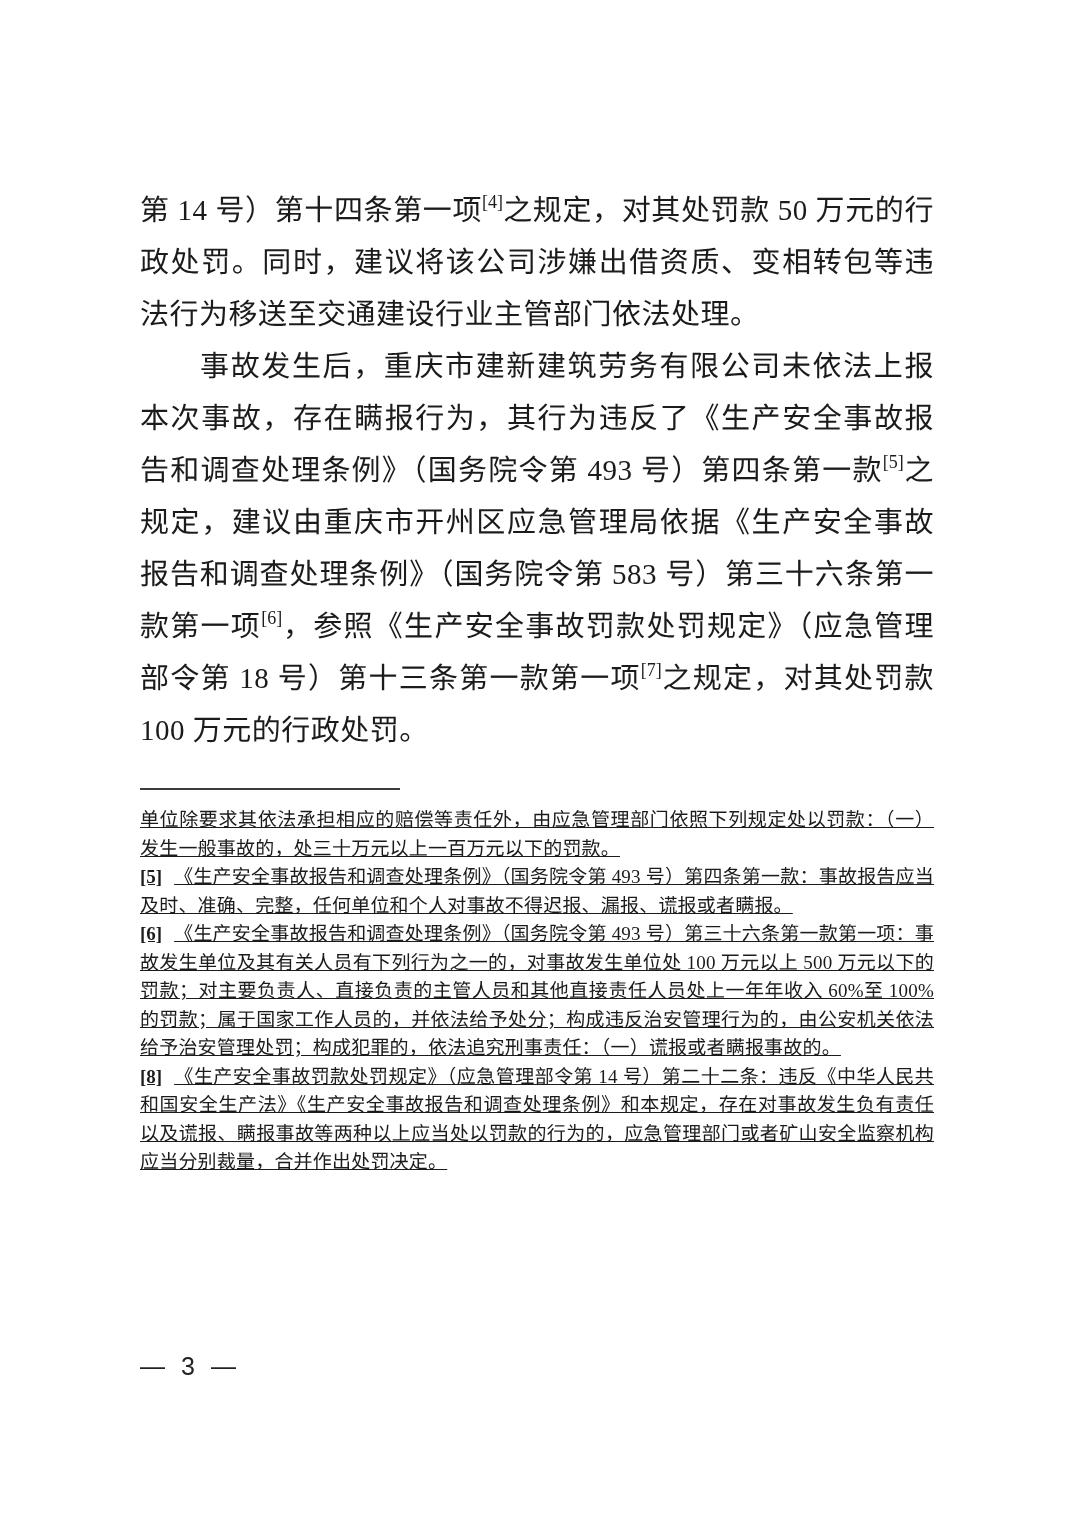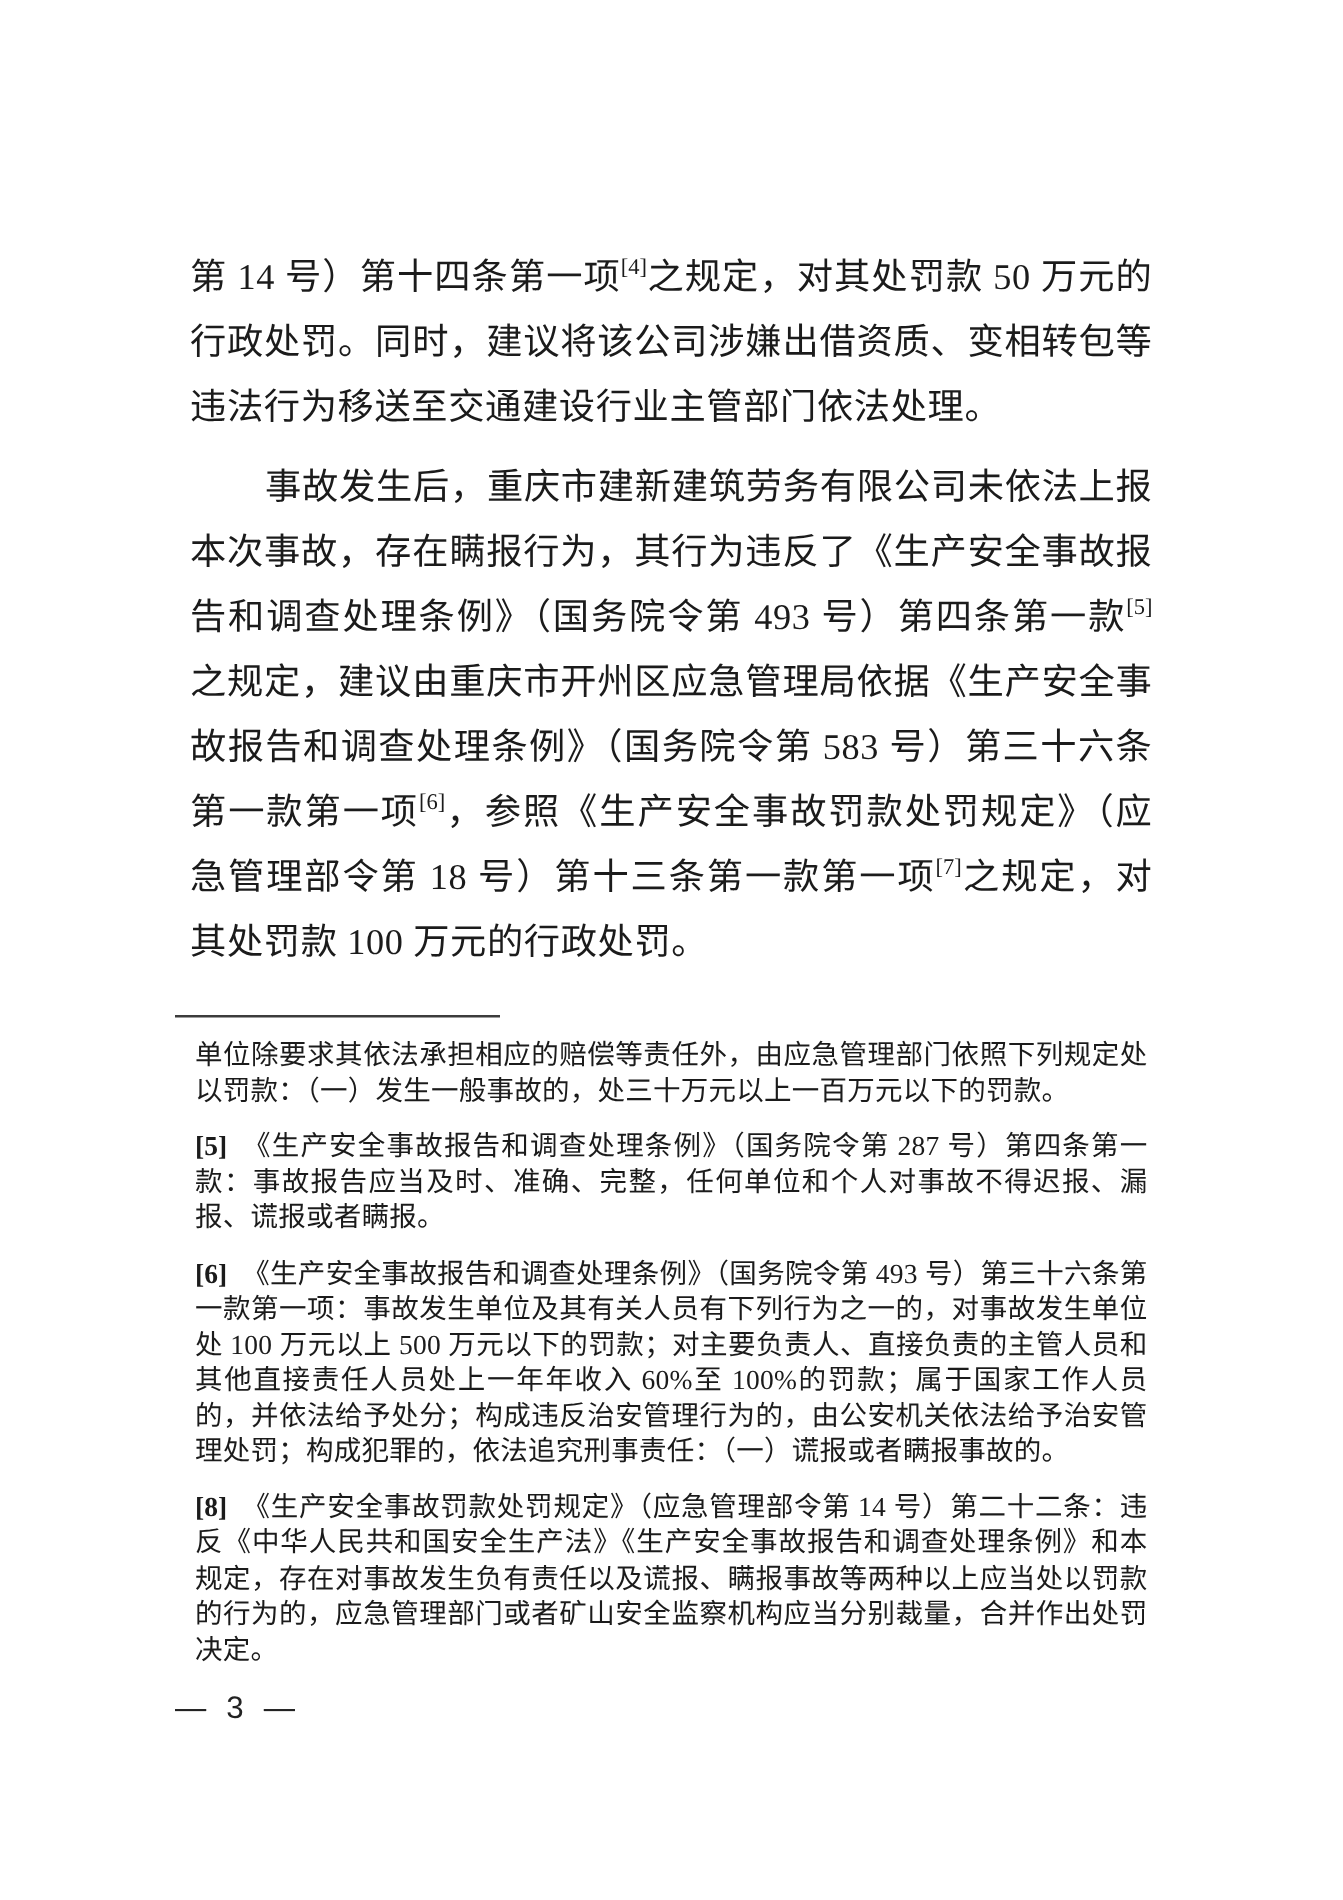--- a/index.html
+++ b/index.html
@@ -16,21 +16,21 @@
     font-family: "Liberation Serif", "DejaVu Serif", serif;
     overflow: hidden;
   }
   .content {
     position: absolute;
     left: 140px;
     top: 184px;
     width: 794px;
   }
   .body-text p {
-    margin: 12px;
+    margin: 0;
     font-size: 29px;
     line-height: 52px;
     text-align: justify;
     letter-spacing: 0.5px;
   }
   .body-text p.indent {
     text-indent: 60px;
   }
   sup.fn-ref {
     font-size: 18px;
@@ -38,25 +38,26 @@
     vertical-align: 12px;
     letter-spacing: 0;
   }
   .fn-divider {
     width: 260px;
     border: none;
     border-top: 2px solid #3c3c3c;
     margin: 32px 0 16px 0;
   }
   .footnotes p {
-    margin: 16px;
-    font-size: 22px;
+    margin: 0;
+    font-size: 19px;
     line-height: 28.5px;
     text-align: justify;
     letter-spacing: 0.2px;
+    text-decoration: underline;
   }
   .fn-marker {
     font-weight: bold;
     margin-right: 12px;
     letter-spacing: 0;
   }
   .footer {
     position: absolute;
     left: 140px;
     top: 1352px;
@@ -81,21 +82,21 @@
       <p class="indent"><span>事故发生后，重庆市建新建筑劳务有限公司未依法上报本次事故，存在瞒报行为，其行为违反了《生产安全事故报告和调查处理条例》（国务院令第 493 号）第四条第一款</span><sup class="fn-ref">[5]</sup><span>之规定，建议由重庆市开州区应急管理局依据《生产安全事故报告和调查处理条例》（国务院令第 583 号）第三十六条第一款第一项</span><sup class="fn-ref">[6]</sup><span>，参照《生产安全事故罚款处罚规定》（应急管理部令第 18 号）第十三条第一款第一项</span><sup class="fn-ref">[7]</sup><span>之规定，对其处罚款 100 万元的行政处罚。</span></p>
 
     </div>
 
     <hr class="fn-divider">
 
     <div class="footnotes">
       <p>单位除要求其依法承担相应的赔偿等责任外，由应急管理部门依照下列规定处以罚款：（一）发生一般事故的，处三十万元以上一百万元以下的罚款。</p>
 
 
-      <p><b class="fn-marker">[5]</b><span>《生产安全事故报告和调查处理条例》（国务院令第 287 号）第四条第一款：事故报告应当及时、准确、完整，任何单位和个人对事故不得迟报、漏报、谎报或者瞒报。</span></p>
+      <p><b class="fn-marker">[5]</b><span>《生产安全事故报告和调查处理条例》（国务院令第 493 号）第四条第一款：事故报告应当及时、准确、完整，任何单位和个人对事故不得迟报、漏报、谎报或者瞒报。</span></p>
 
       <p><b class="fn-marker">[6]</b><span>《生产安全事故报告和调查处理条例》（国务院令第 493 号）第三十六条第一款第一项：事故发生单位及其有关人员有下列行为之一的，对事故发生单位处 100 万元以上 500 万元以下的罚款；对主要负责人、直接负责的主管人员和其他直接责任人员处上一年年收入 60%至 100%的罚款；属于国家工作人员的，并依法给予处分；构成违反治安管理行为的，由公安机关依法给予治安管理处罚；构成犯罪的，依法追究刑事责任：（一）谎报或者瞒报事故的。</span></p>
 
 
       <p><b class="fn-marker">[8]</b><span>《生产安全事故罚款处罚规定》（应急管理部令第 14 号）第二十二条：违反《中华人民共和国安全生产法》《生产安全事故报告和调查处理条例》和本规定，存在对事故发生负有责任以及谎报、瞒报事故等两种以上应当处以罚款的行为的，应急管理部门或者矿山安全监察机构应当分别裁量，合并作出处罚决定。</span></p>
     </div>
 
   </div>
 
   <div class="footer">

